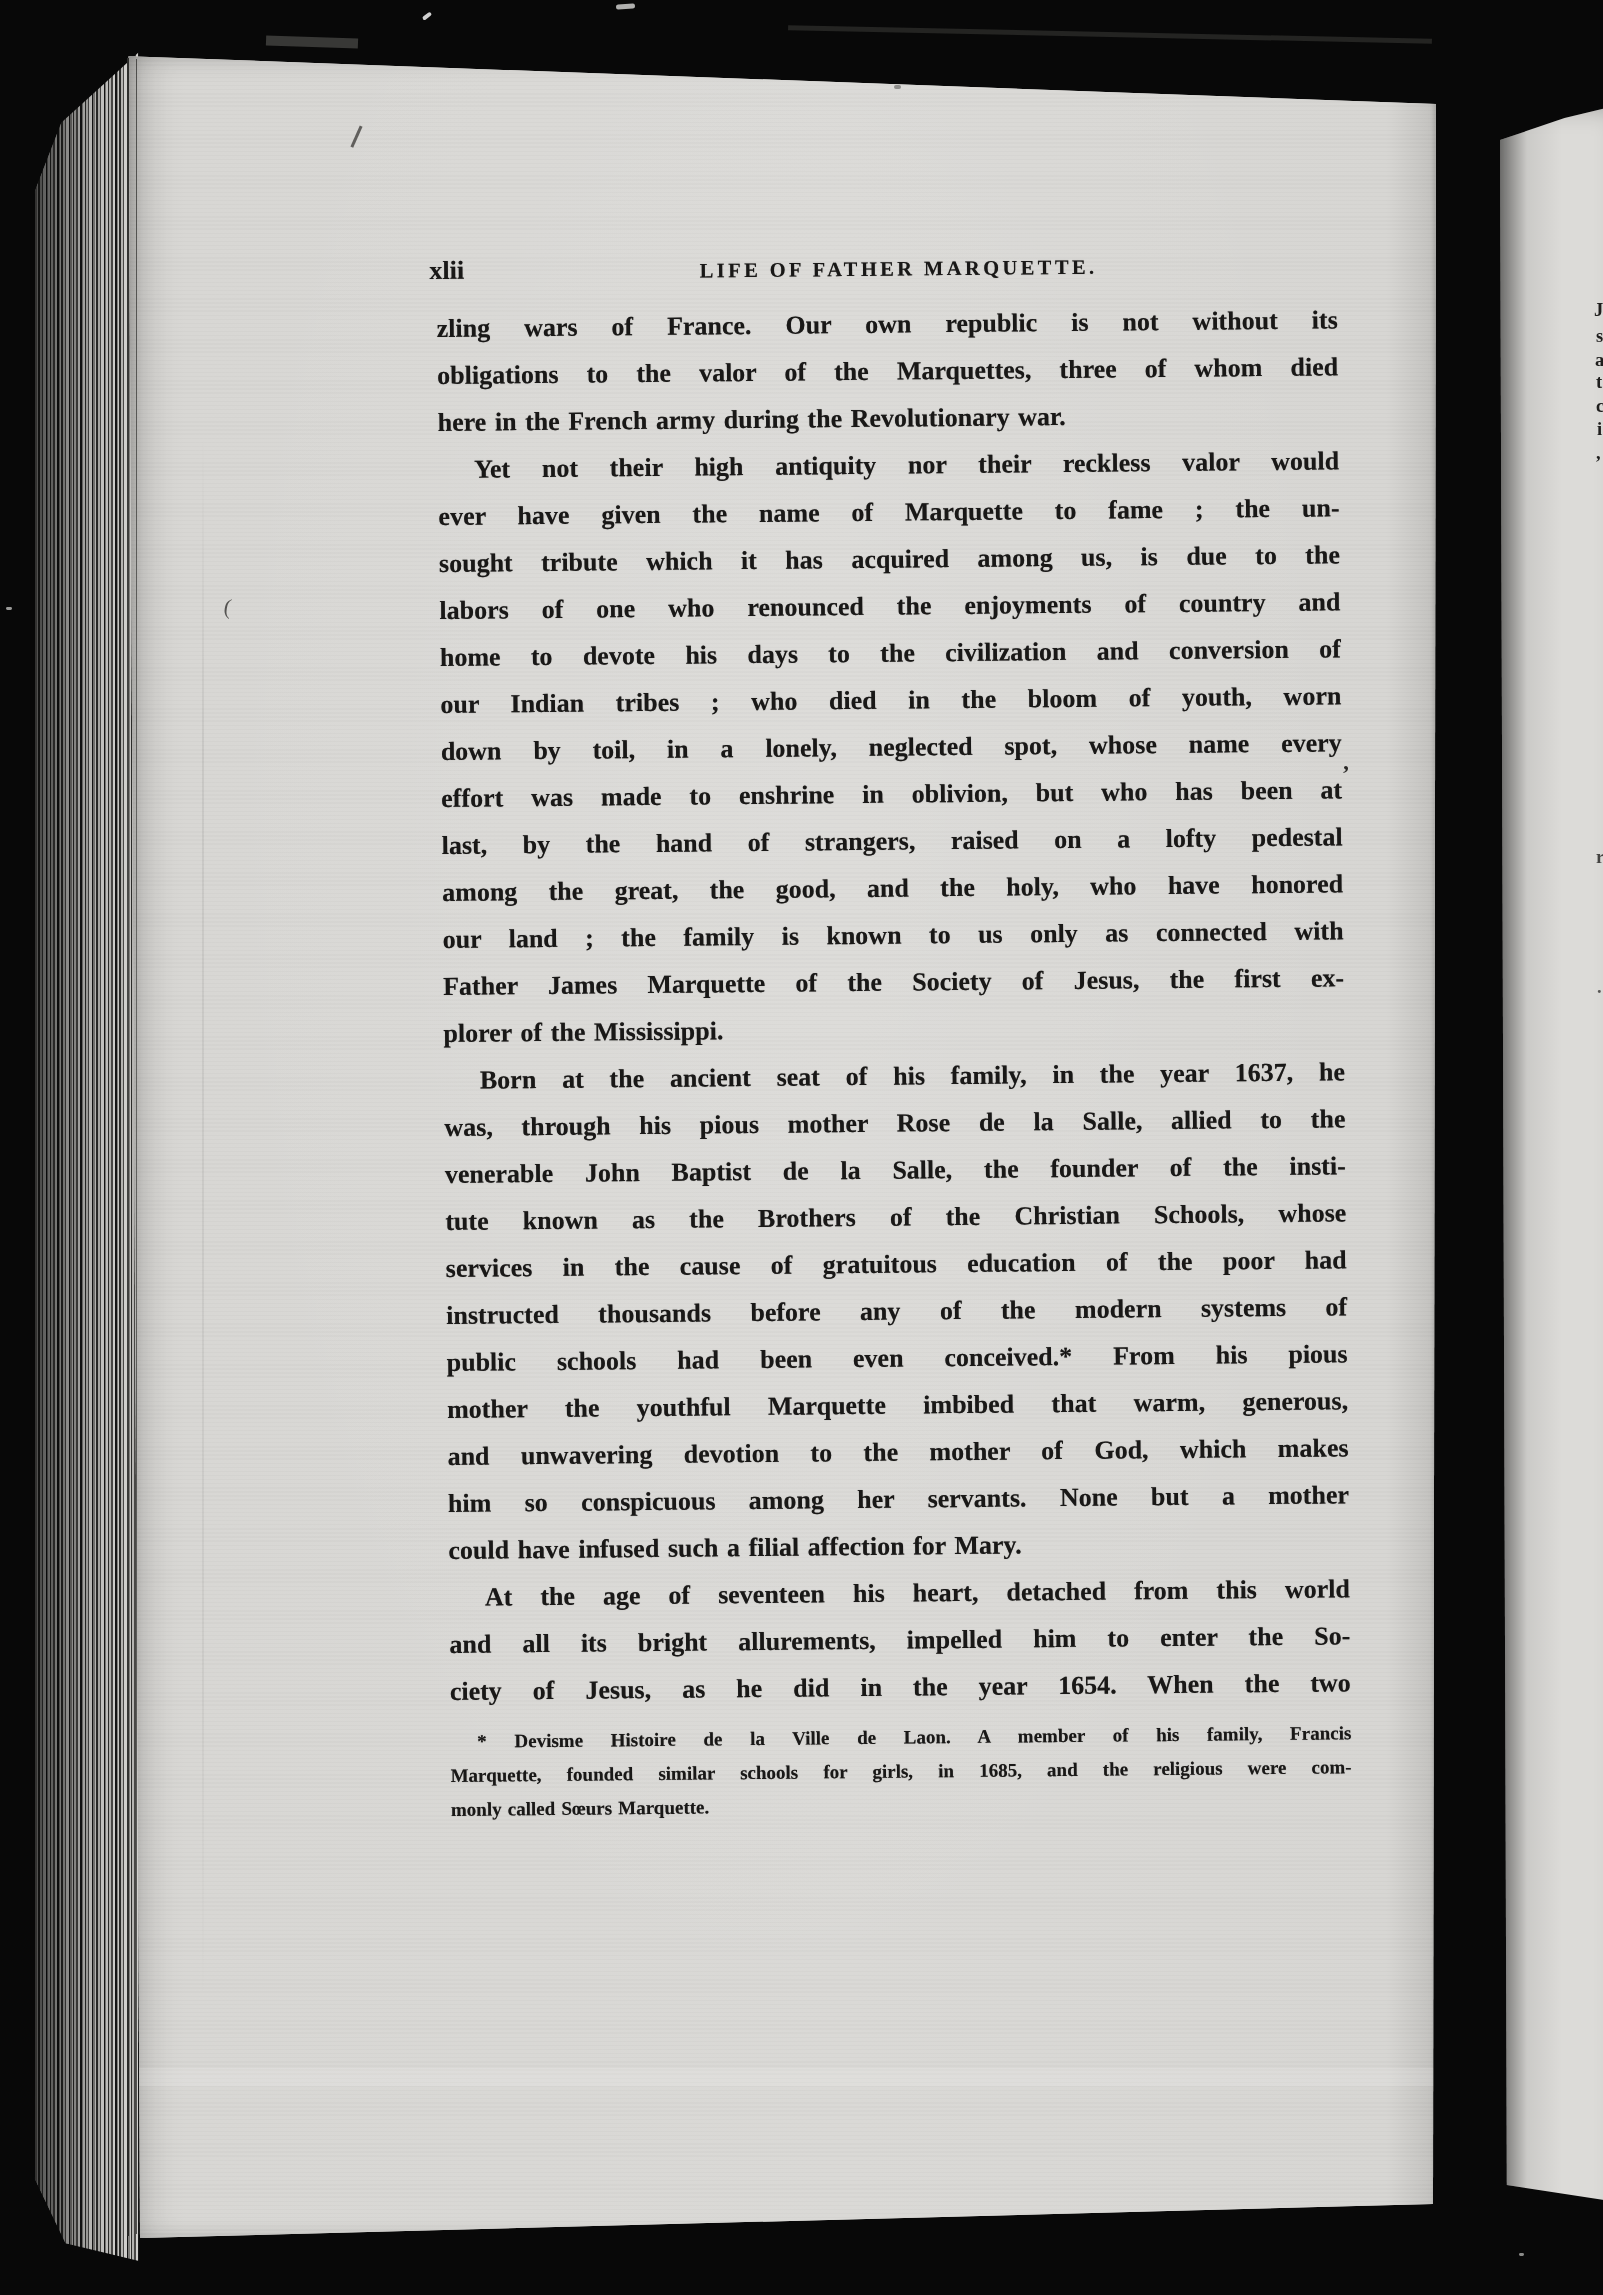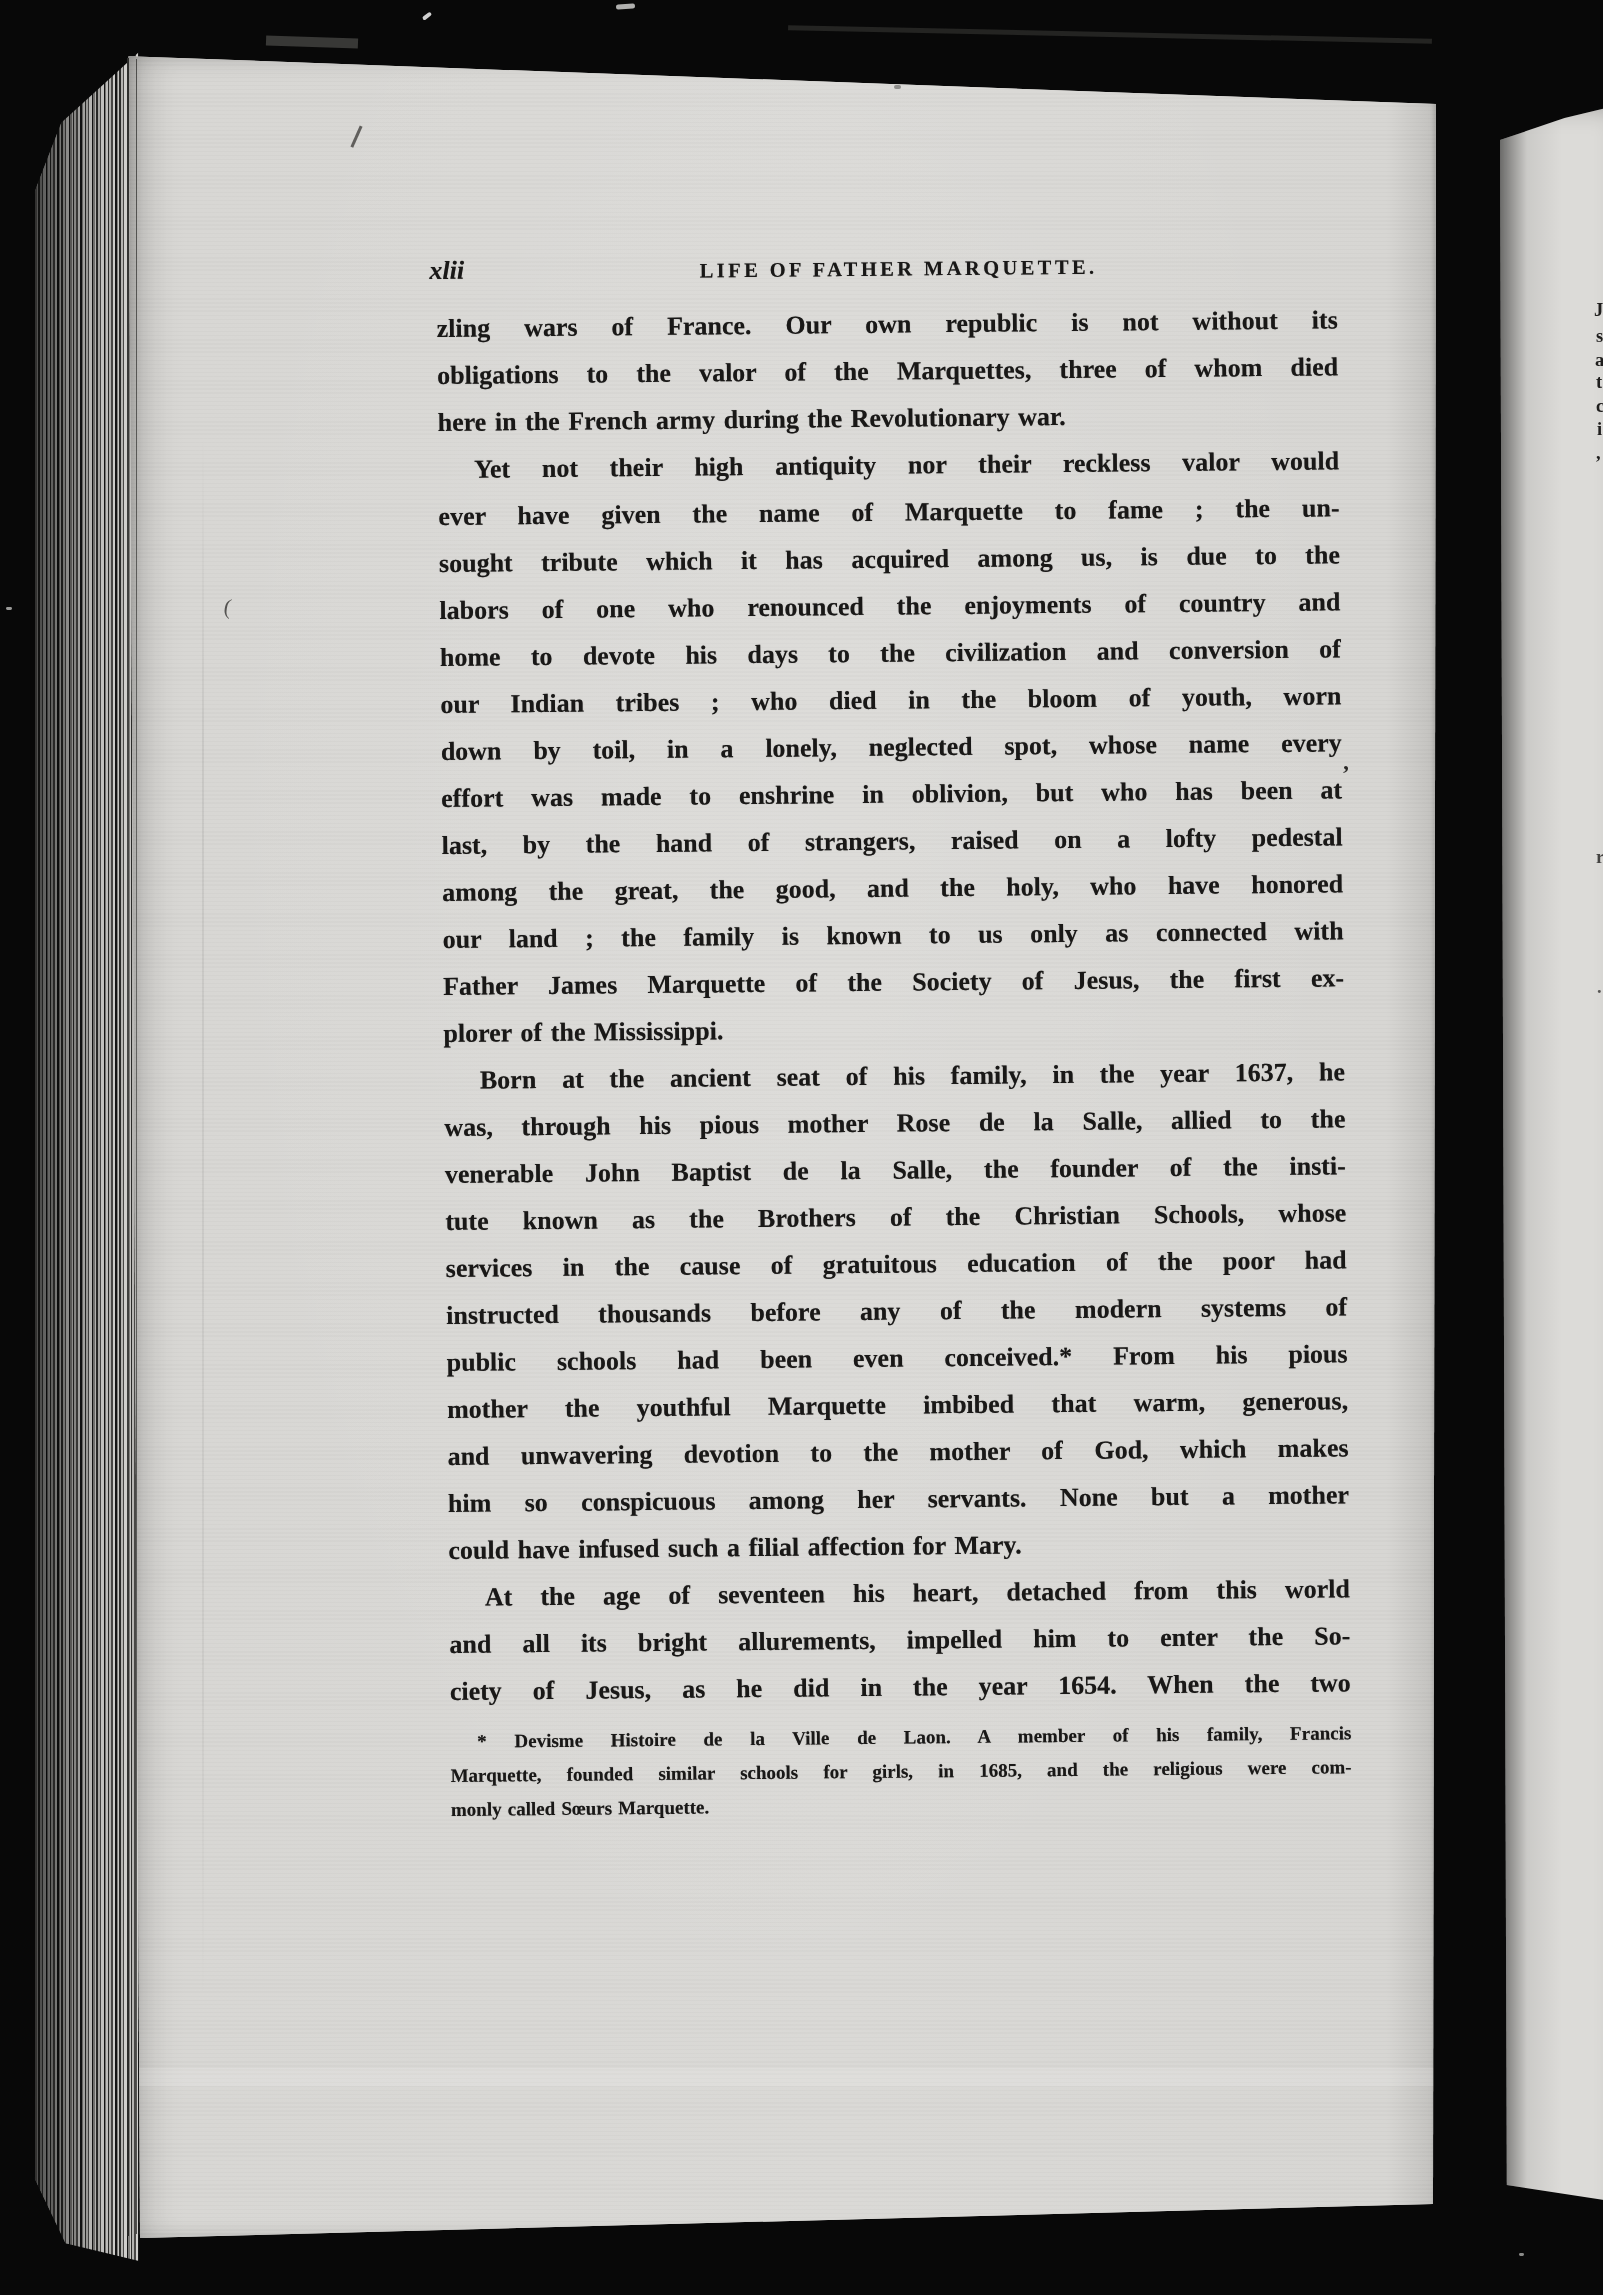--- a/index.html
+++ b/index.html
@@ -54,21 +54,21 @@
     z-index:2;
   }
   
   .textblock{
     position:absolute;left:436px;top:252px;width:901px;
     transform:rotate(-0.55deg);transform-origin:0 0;
     color:#191817;z-index:5;
     text-shadow:0 0 0.7px rgba(25,24,22,.55);
   }
   .header{position:relative;height:53px;}
-  .folio{position:absolute;left:-6.8px;top:4.1px;font-size:26px;font-weight:bold;font-style:italic;}
+  .folio{position:absolute;left:-6.8px;top:4.1px;font-size:26px;font-weight:bold;}
   .rtitle{position:absolute;left:50%;transform:translateX(-47%);top:9.6px;
     font-size:20.5px;font-weight:bold;letter-spacing:3.4px;white-space:nowrap;}
   .bodytext{font-size:26px;font-weight:bold;}
   .line{line-height:47px;height:47px;text-align:justify;text-align-last:justify;word-spacing:2.1px;}
   .line.short{text-align:left;text-align-last:auto;}
   .line.indent{text-indent:36px;}
   .footnote{margin-top:9.6px;font-weight:bold;}
   .fline{font-size:19px;line-height:34px;height:34px;text-align:justify;text-align-last:justify;word-spacing:1.4px;}
   .fline.short{text-align:left;text-align-last:auto;}
   .fline.indent{text-indent:27px;}

